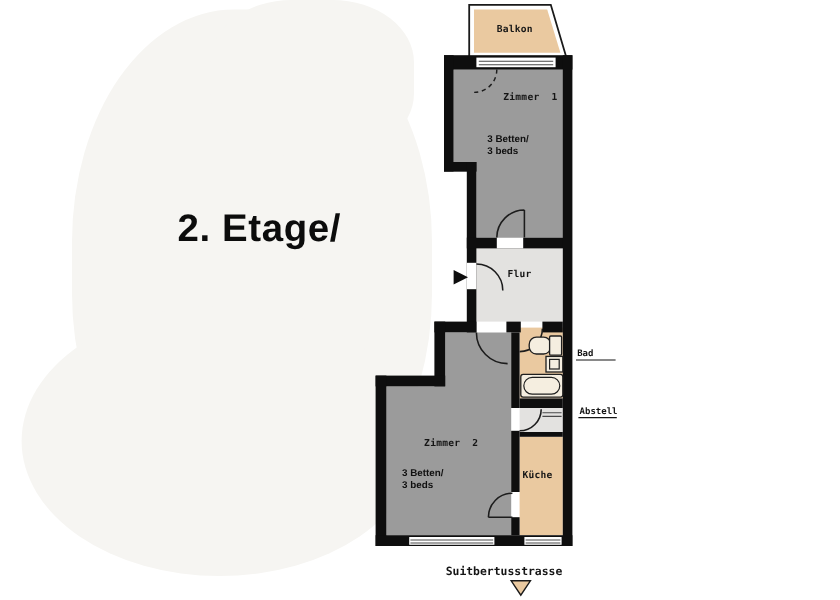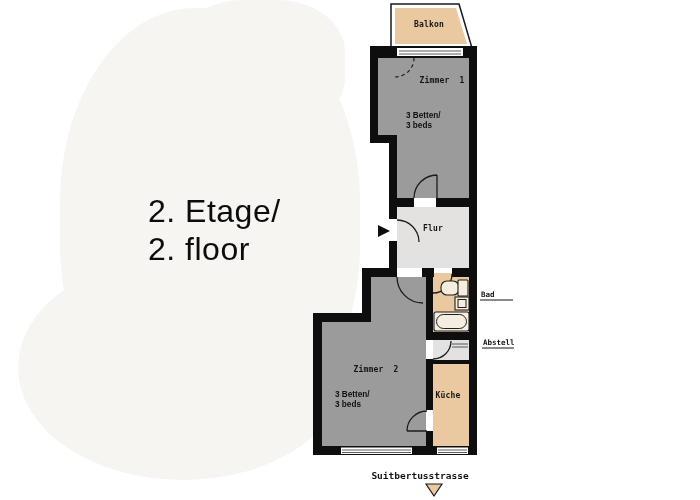--- a/index.html
+++ b/index.html
@@ -3,22 +3,22 @@
 <meta charset="utf-8">
 <style>
   html,body { margin:0; padding:0; background:#ffffff; }
   .canvas {
     position:relative; width:700px; height:500px; overflow:hidden;
     background:#ffffff;
     font-family:"Liberation Sans", sans-serif;
   }
   .blob { position:absolute; background:#f6f5f2; z-index:0; }
   .floor-title {
-    position:absolute; left:148px; top:192px; z-index:2;
-    font-size:32px; font-weight:400; color:#0c0c0c;
+    position:absolute; left:148px; top:171px; z-index:2;
+    font-size:32px; font-weight:700; color:#0c0c0c;
     line-height:38px; letter-spacing:0.5px;
   }
   svg.plan { position:absolute; left:0; top:0; z-index:1; }
   .wall { fill:#0e0e0e; stroke:none; }
   .opening { fill:#ffffff; stroke:none; }
   .frame-line { stroke:#4a4a4a; stroke-width:0.9; fill:none; }
   .door { stroke:#1c1c1c; stroke-width:1.3; fill:none; }
   .door-dashed { stroke:#1c1c1c; stroke-width:1.2; fill:none; stroke-dasharray:3.5,3; }
   .fixture { fill:#f5eee0; stroke:#1f1f1f; stroke-width:1.1; }
   .fixture-inner { fill:none; stroke:#1f1f1f; stroke-width:1; }
@@ -44,21 +44,20 @@
 <body>
 
 <div class="canvas">
 
   <div class="blob" style="left:60px;top:8px;width:300px;height:430px;border-radius:45%;"></div>
   <div class="blob" style="left:18px;top:255px;width:330px;height:225px;border-radius:50%;"></div>
   <div class="blob" style="left:175px;top:0px;width:170px;height:130px;border-radius:40%;"></div>
 
   <div class="floor-title">
     <div>2. Etage/</div>
-    <div>2. floor</div>
   </div>
 
   <svg class="plan" width="700" height="500" viewBox="0 0 700 500">
 
     <polygon points="391,4 459,4 472,48 391,48" fill="#ffffff" stroke="#1a1a1a" stroke-width="1.5"></polygon>
     <polygon points="395,8 456,8 467,44 395,44" fill="#eac9a0"></polygon>
 
     <polygon points="378,58 470,58 470,198 397,198 397,143 378,143" fill="#9b9b9b"></polygon>
     <rect x="397" y="207" width="72" height="61" fill="#e3e2e0"></rect>
     <rect x="433" y="273" width="36" height="59" fill="#eac9a0"></rect>

